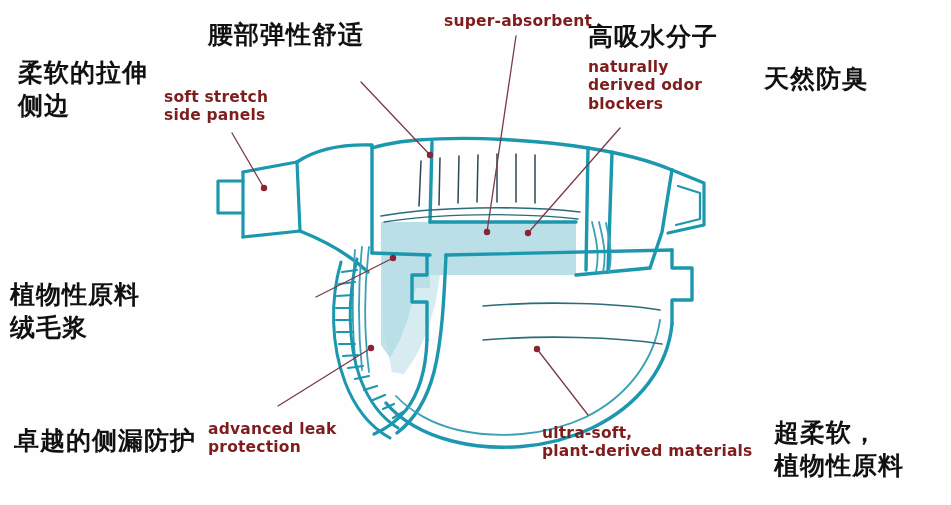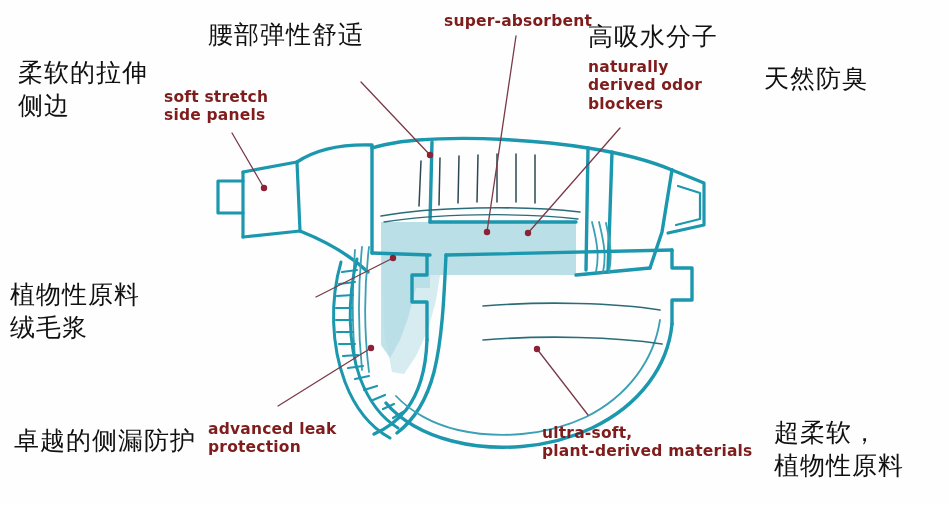--- a/index.html
+++ b/index.html
@@ -30,21 +30,21 @@
   .label-en {
     color: #7f1d1d;
     font-family: "DejaVu Sans", sans-serif;
     font-weight: 700;
     font-size: 15.5px;
     letter-spacing: 0.2px;
   }
   .label-cn {
     color: #111111;
     font-family: "DejaVu Serif", serif;
-    font-weight: 400;
+    font-weight: 700;
     font-size: 25px;
     letter-spacing: 1px;
     line-height: 1.33;
   }
   .ta-center { }
   .ta-left   { text-align: left; }
 </style>
 </head>
 <body>
 

